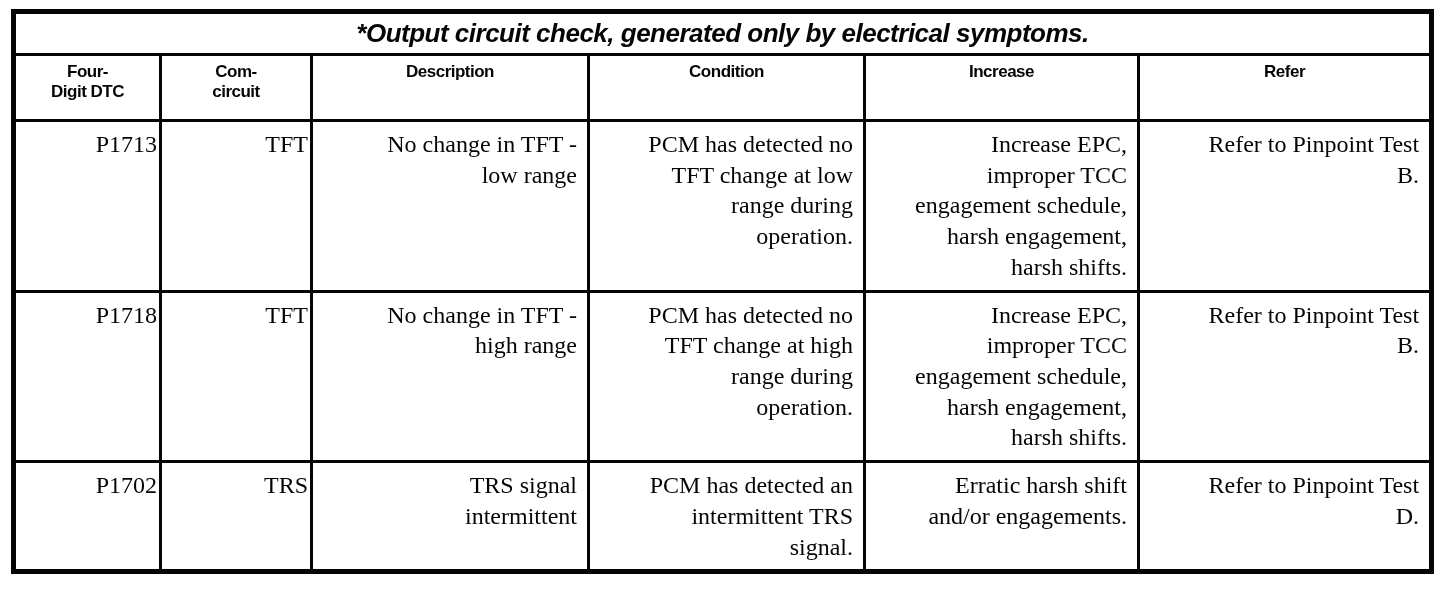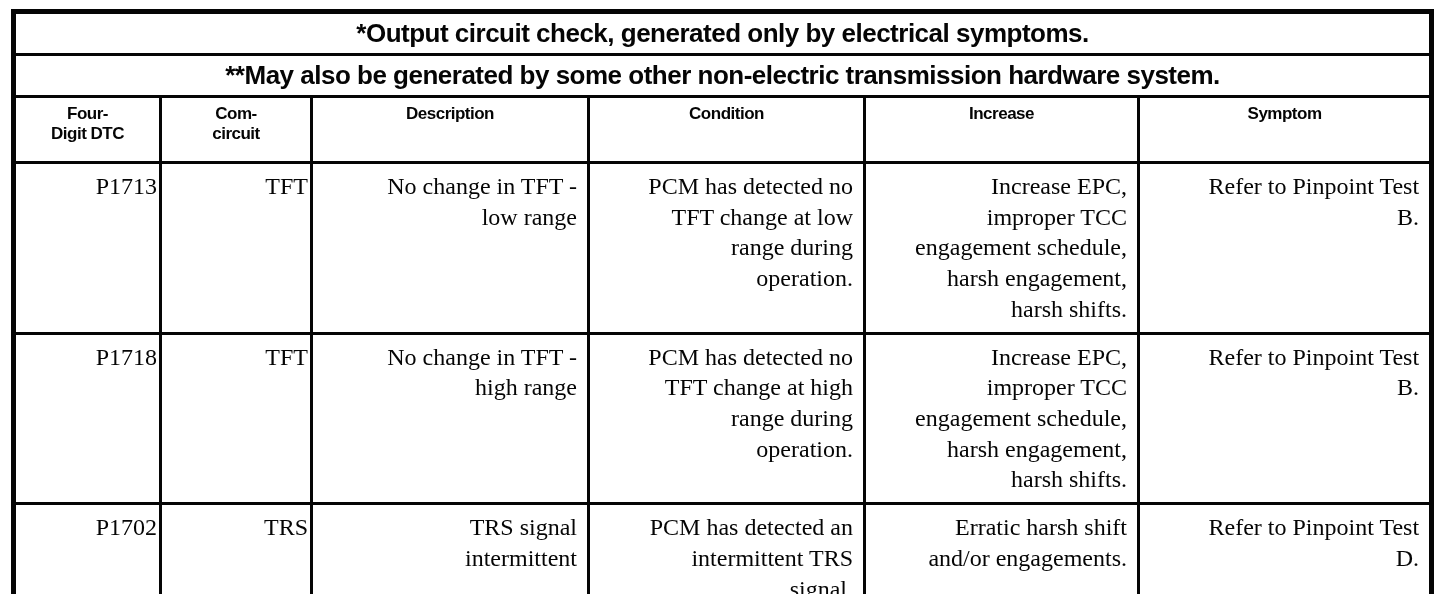--- a/index.html
+++ b/index.html
@@ -31,20 +31,21 @@
   
   td.note-cell {
     font-family: "Liberation Sans", sans-serif;
     font-weight: bold;
     font-size: 26px;
     text-align: center;
     vertical-align: middle;
     padding: 4px 6px;
     letter-spacing: -0.5px;
     height: 42px;
+    font-style: italic;
   }
   
   th.col-header {
     font-family: "Liberation Sans", sans-serif;
     font-weight: bold;
     font-size: 17px;
     text-align: center;
     vertical-align: middle;
     white-space: pre-line;
     letter-spacing: -0.5px;
@@ -80,31 +81,28 @@
       <col style="width:277px">
       <col style="width:276px">
       <col style="width:274px">
       <col style="width:293px">
     </colgroup>
     <tbody>
       <tr>
         <td class="note-cell" colspan="6">*Output circuit check, generated only by electrical symptoms.</td>
       </tr>
       <tr>
-        <td class="note-cell" colspan="6">**May also be generated by some other non-electric transmission hardware system.</td>
-      </tr>
-      <tr>
         <th class="col-header">Four-
 Digit DTC</th>
         <th class="col-header">Com-
 circuit</th>
         <th class="col-header">Description</th>
         <th class="col-header">Condition</th>
         <th class="col-header">Increase</th>
-        <th class="col-header">Symptom</th>
+        <th class="col-header">Refer</th>
       </tr>
       <tr class="row-tall">
         <td class="body-cell center-cell">P1713</td>
         <td class="body-cell center-cell">TFT</td>
         <td class="body-cell">No change in TFT -
 low range</td>
         <td class="body-cell">PCM has detected no
 TFT change at low
 range during
 operation.</td>

